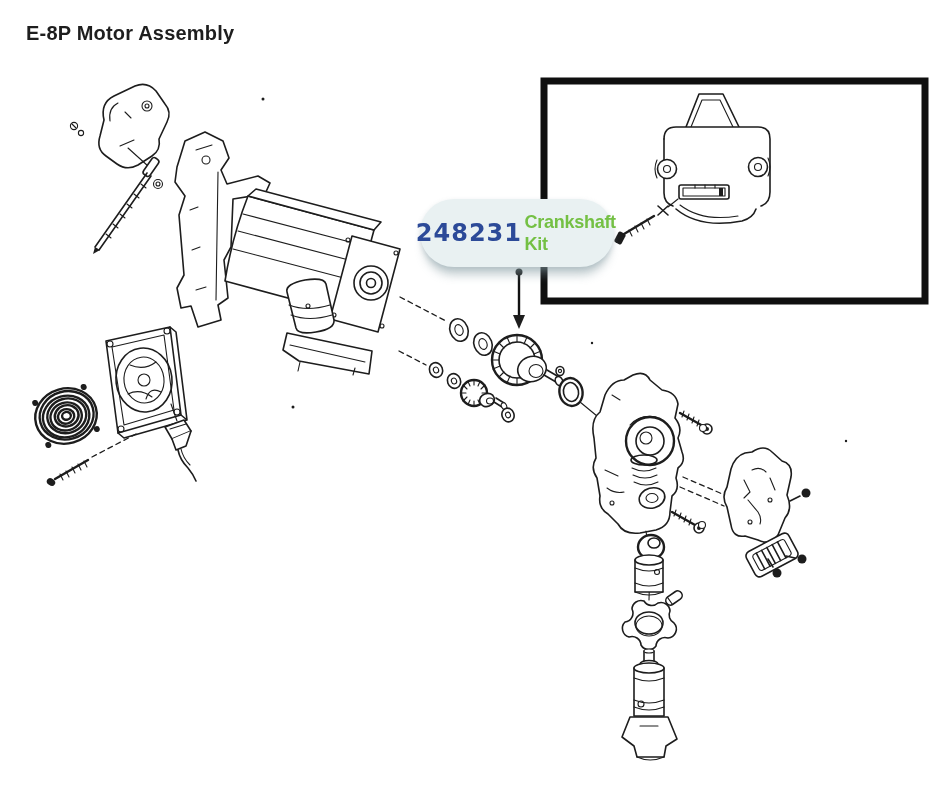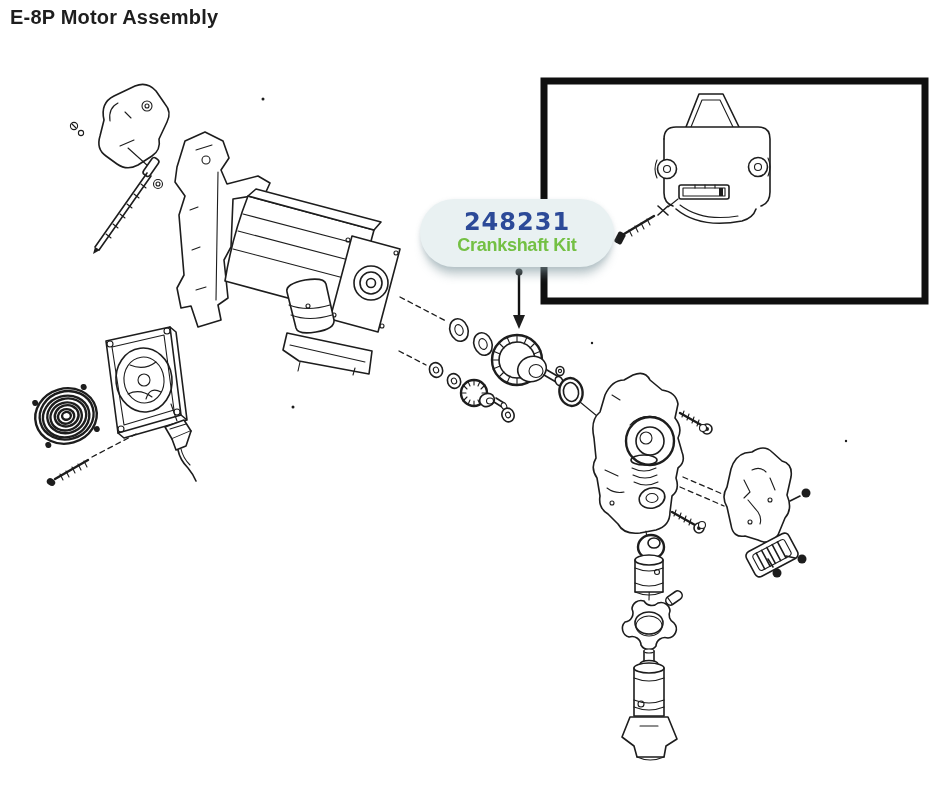--- a/index.html
+++ b/index.html
@@ -1,36 +1,36 @@
 <!DOCTYPE html>
 <html><head>
 <meta charset="utf-8">
 <style>
   html,body{margin:0;padding:0;}
   body{
     width:940px;height:788px;background:#ffffff;position:relative;overflow:hidden;
     font-family:"Liberation Sans", sans-serif;
   }
   .page-title{
-    position:absolute;left:10px;top:6px;margin:0;
+    position:absolute;left:10px;top:6px;margin:16px;
     font-size:20px;font-weight:700;color:#1e1e1e;letter-spacing:.2px;
     font-family:"Liberation Sans", sans-serif;
   }
   svg.diagram{position:absolute;left:0;top:0;z-index:1;}
   
   .ln{fill:none;stroke:#1d1d1d;stroke-width:1.6;stroke-linecap:round;stroke-linejoin:round;}
   .lnf{fill:#ffffff;stroke:#1d1d1d;stroke-width:1.6;stroke-linecap:round;stroke-linejoin:round;}
   .thin{stroke-width:1.1;}
   .thick{stroke-width:2.4;}
   .dash{fill:none;stroke:#1d1d1d;stroke-width:1.3;stroke-dasharray:5 4;stroke-linecap:round;}
   .dk{fill:#1d1d1d;stroke:none;}
   .callout{
     position:absolute;left:420px;top:199px;width:194px;height:68px;z-index:3;
     background:#e9f1f2;border-radius:34px;
-    display:flex;flex-direction:column;align-items:center;justify-content:center;
+    display:flex;flex-direction:row;align-items:center;justify-content:center;
     box-shadow:0 12px 10px -4px rgba(125,148,156,.45), 0 2px 5px rgba(140,160,168,.30);
   }
   .callout-number{
     font-size:24px;font-weight:800;color:#2c4a98;letter-spacing:1px;line-height:1.0;
     font-family:"DejaVu Sans", sans-serif;
   }
   .callout-label{
     font-size:19px;font-weight:700;color:#74c044;letter-spacing:-0.3px;line-height:1.15;
     transform:scaleX(.95);
     font-family:"Liberation Sans", sans-serif;

